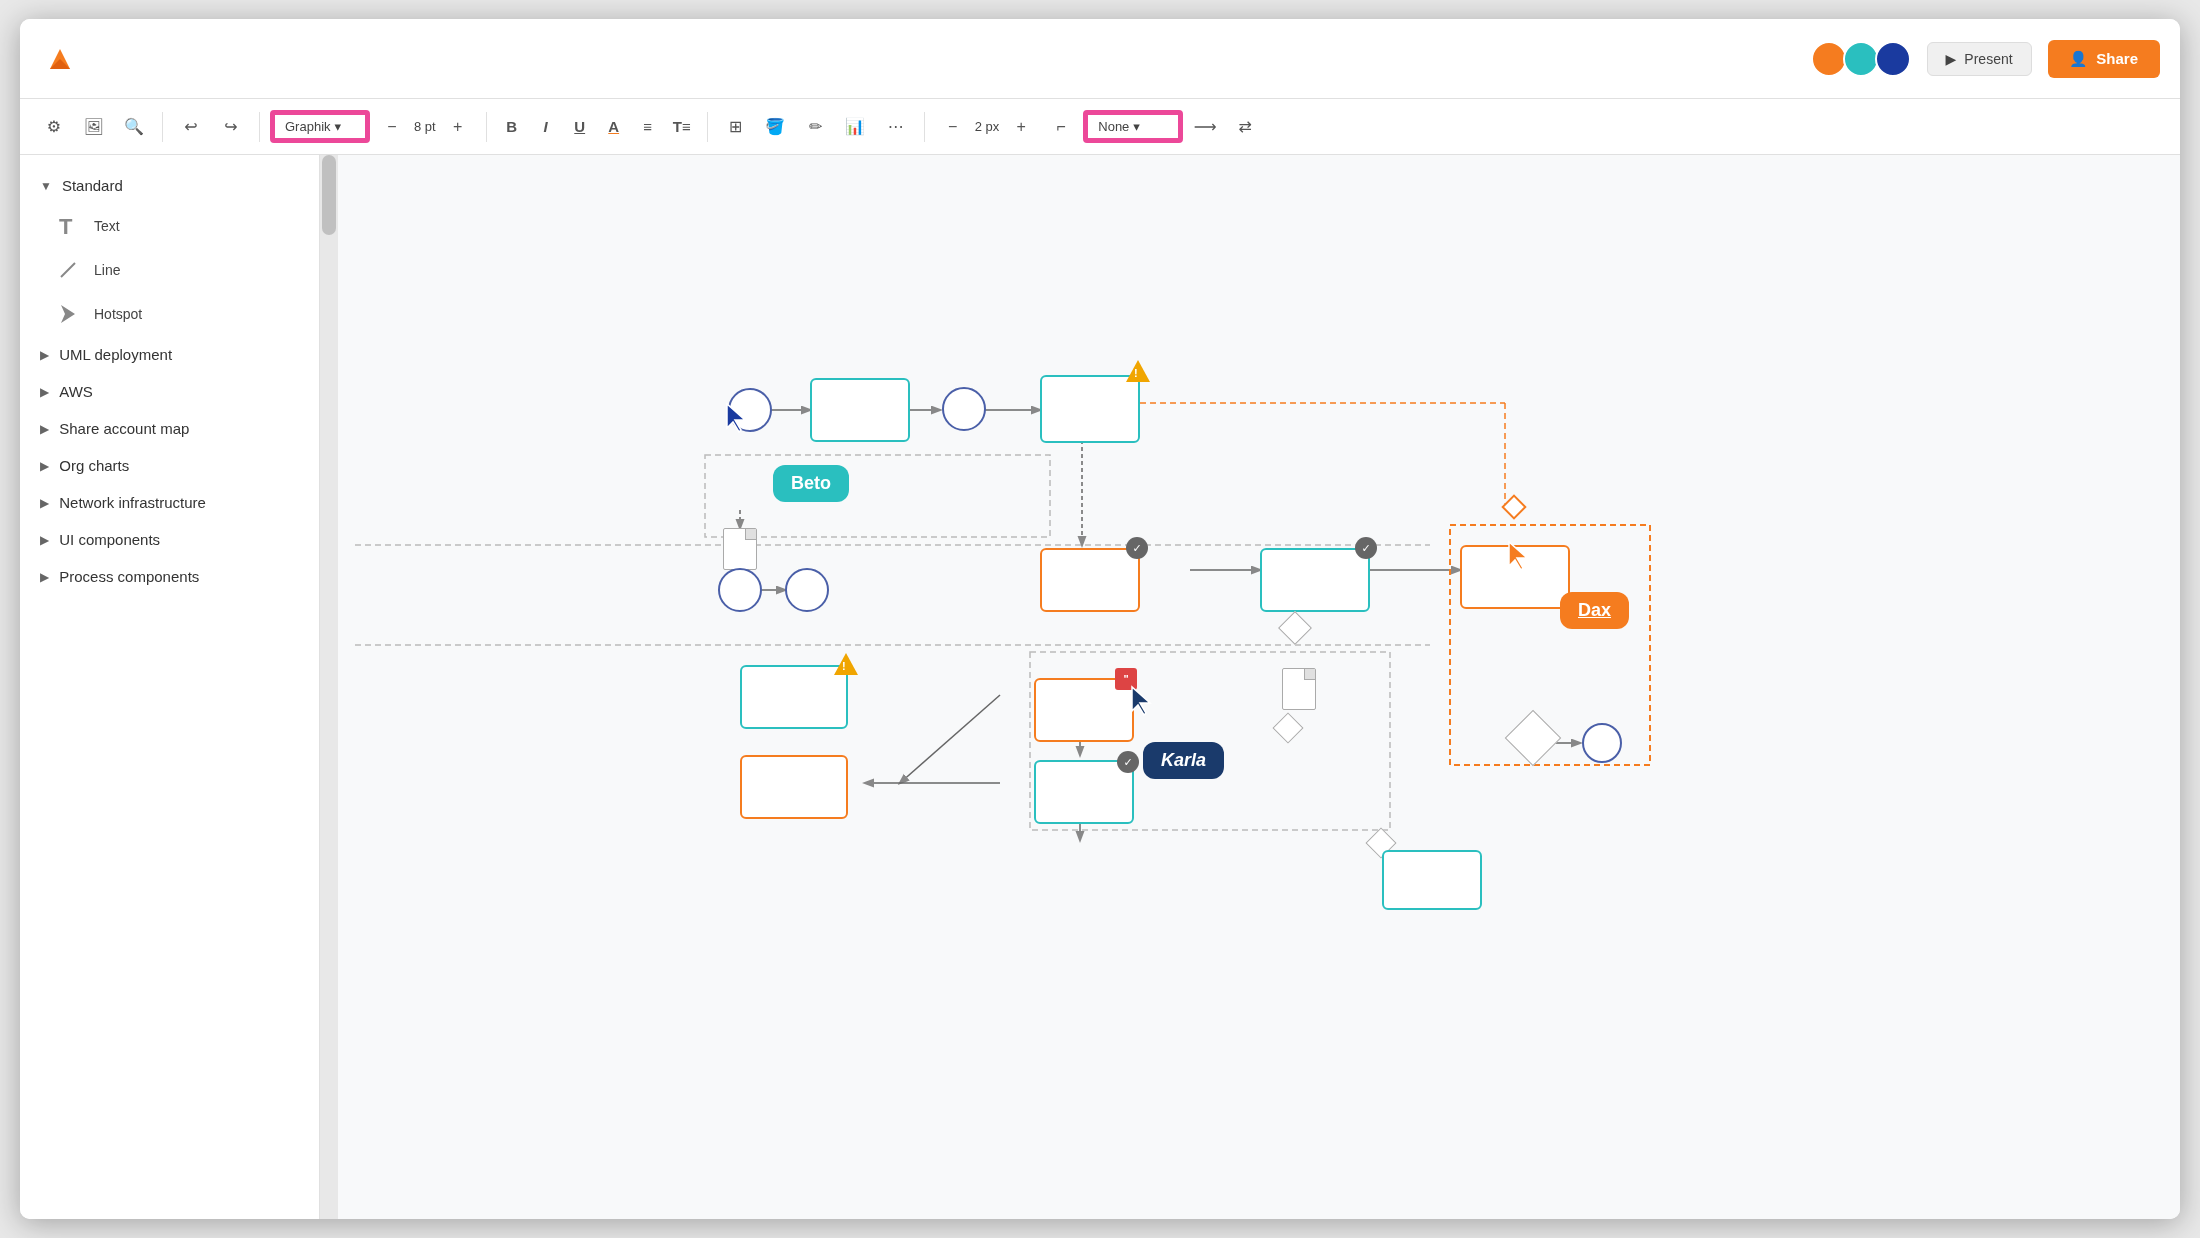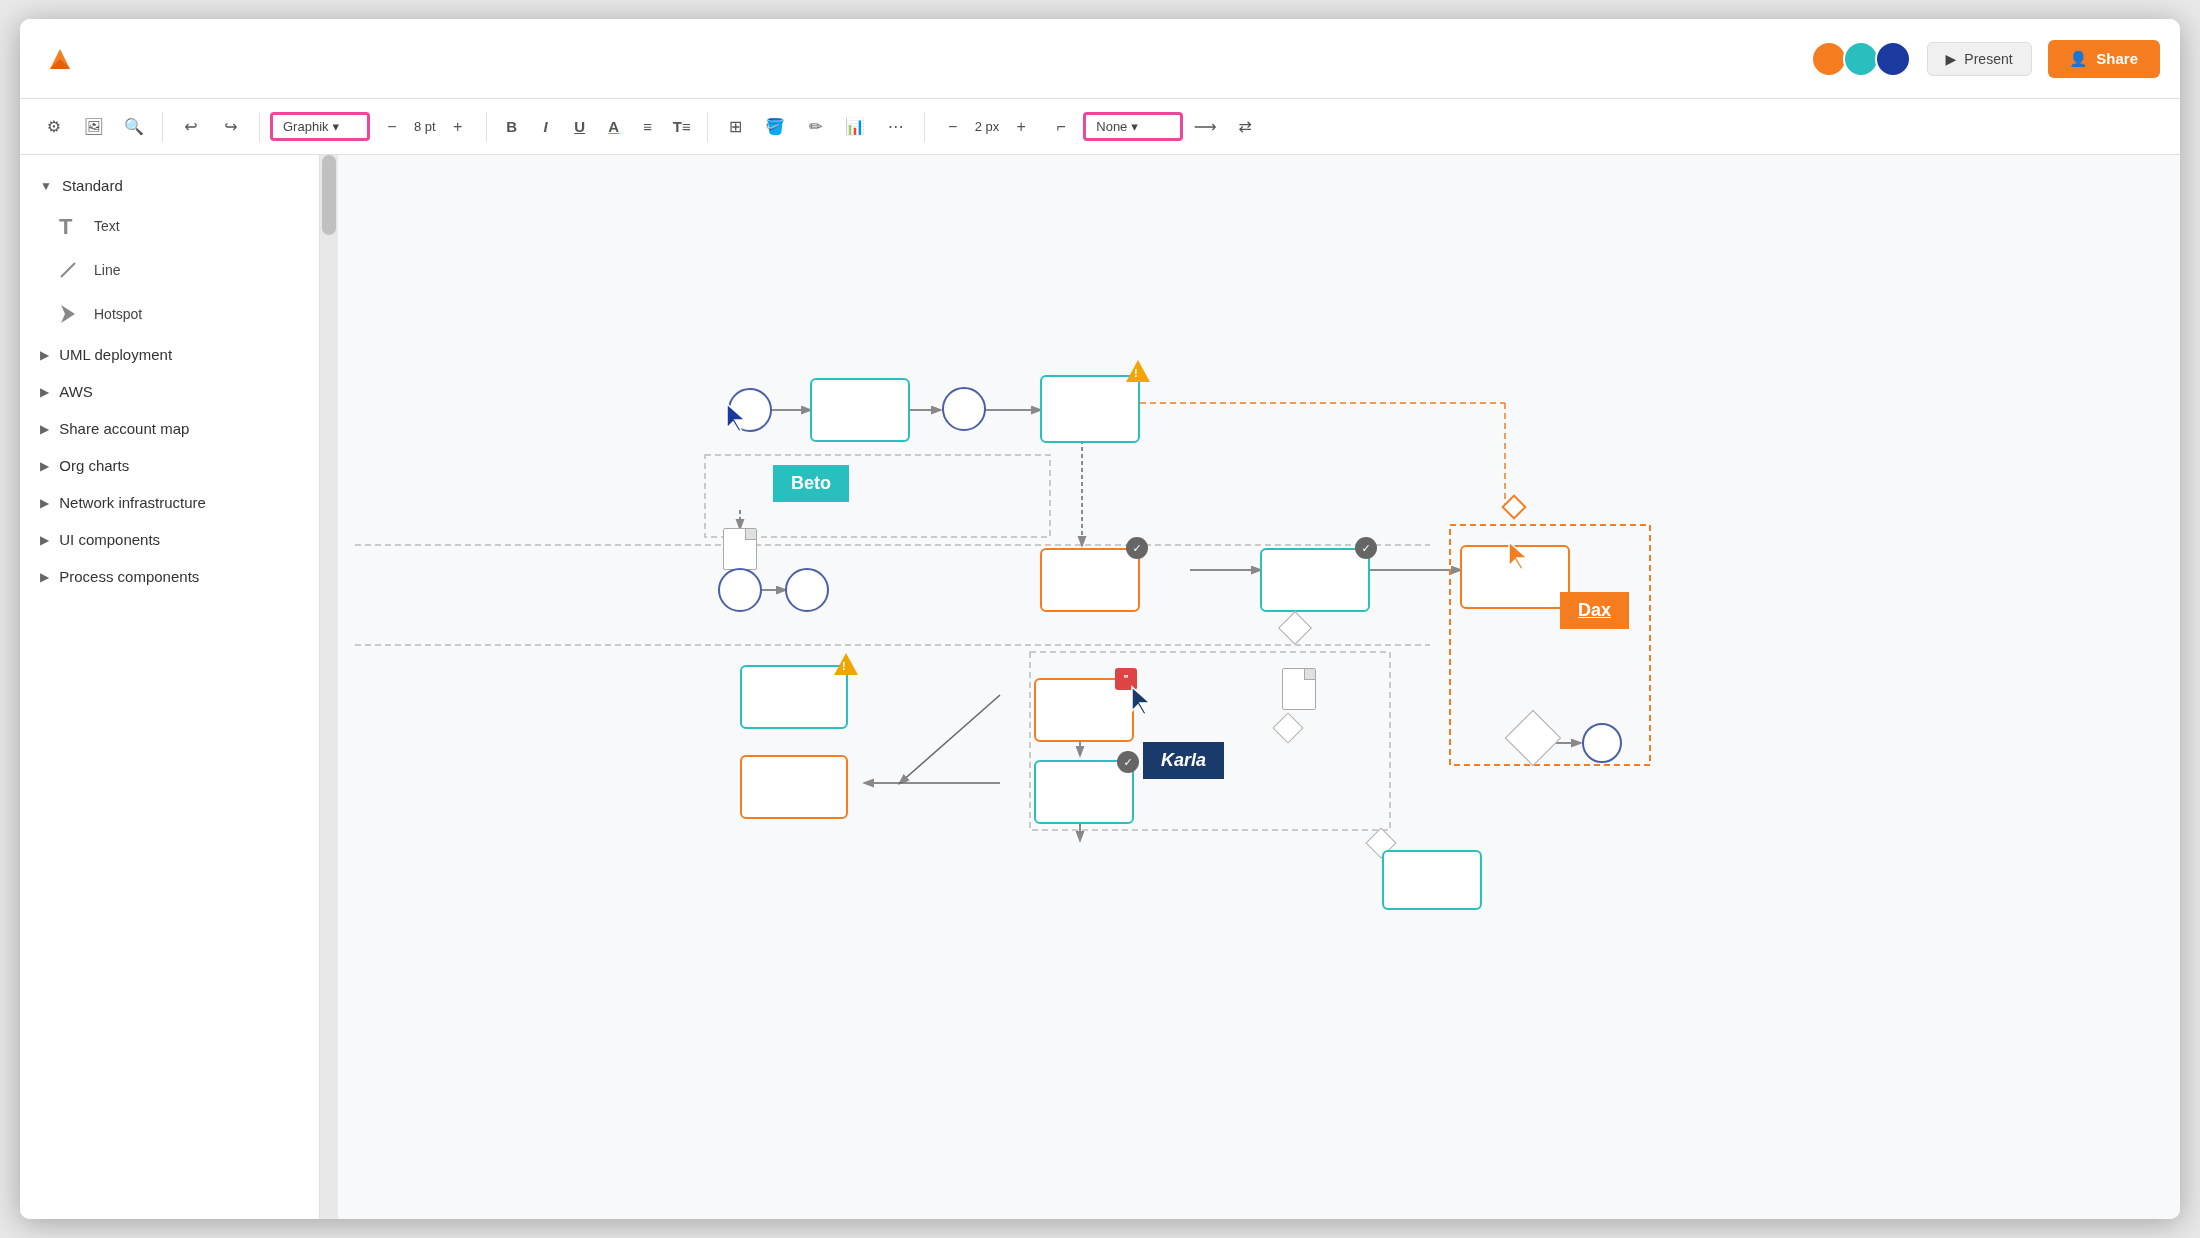--- a/index.html
+++ b/index.html
@@ -105,21 +105,21 @@
       width: 1px;
       height: 30px;
       background: #e0e0e0;
       margin: 0 6px;
     }
     .toolbar-dropdown {
       display: flex;
       align-items: center;
       gap: 4px;
       padding: 4px 10px;
-      border: 3px solid #ec4899;
+      border: 5px solid #ec4899;
       border-radius: 4px;
       font-size: 13px;
       color: #444;
       cursor: pointer;
       min-width: 100px;
     }
     .toolbar-number-group {
       display: flex;
       align-items: center;
       gap: 4px;
@@ -244,21 +244,21 @@
       align-items: center;
       justify-content: center;
       color: #fff;
       font-size: 11px;
       font-weight: bold;
     }
     
     .name-label {
       position: absolute;
       padding: 8px 18px;
-      border-radius: 0;
+      border-radius: 12px;
       color: #fff;
       font-size: 18px;
       font-weight: 700;
       white-space: nowrap;
     }
     .name-label.teal { background: #2abfbf; }
     .name-label.orange { background: #f57c1f; }
     .name-label.dark-blue { background: #1a3a6b; }
     
     .scrollbar-track {

